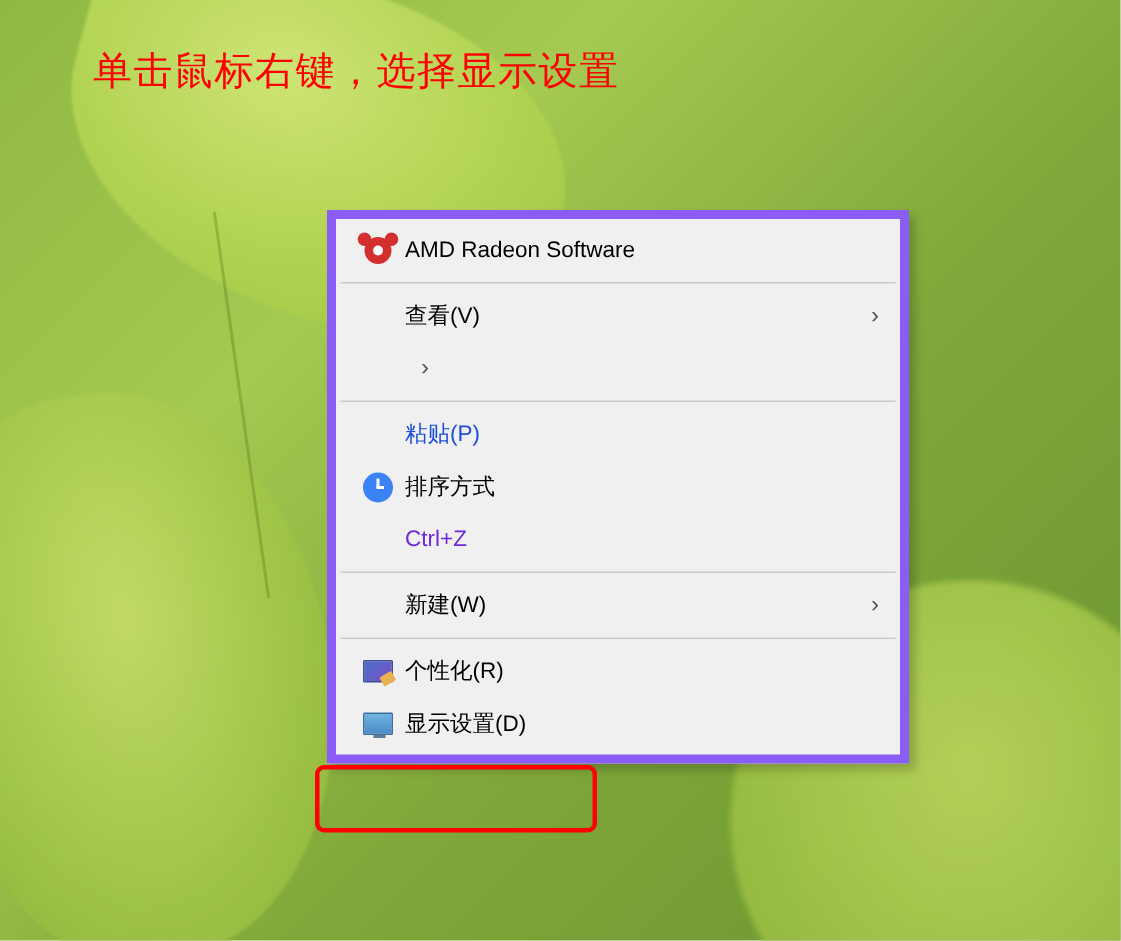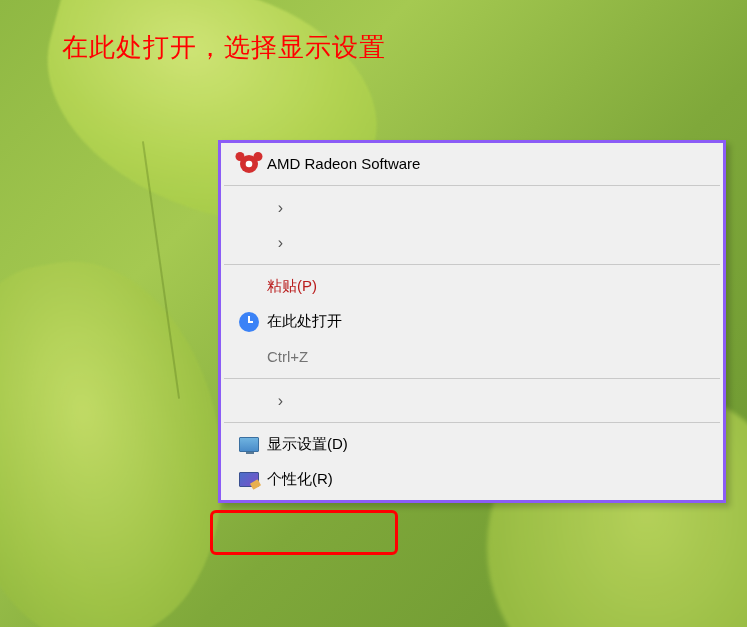--- a/index.html
+++ b/index.html
@@ -55,45 +55,45 @@
       left: 62px;
       font-size: 26px;
       color: #ff0000;
       font-weight: 500;
       letter-spacing: 1px;
     }
     .context-menu {
       position: absolute;
       top: 140px;
       left: 218px;
-      width: 508px;
+      width: 388px;
       background: #f0f0f0;
-      border: 3px solid #8b5cf6;
+      border: 6px solid #8b5cf6;
       box-shadow: 4px 4px 6px rgba(0,0,0,0.2);
       padding: 3px 2px;
     }
     .menu-item {
       display: flex;
       align-items: center;
       height: 35px;
       padding: 0 12px 0 8px;
       position: relative;
       color: #000;
       cursor: default;
     }
-    .menu-item.disabled { color: #b91c1c; }
+    .menu-item.disabled { color: #1d4ed8; }
     .menu-item .icon-slot {
       width: 36px;
       display: flex;
       justify-content: center;
       align-items: center;
       flex-shrink: 0;
     }
     .menu-item .label { flex: 1; }
-    .menu-item .shortcut { color: #737373; margin-right: 6px; }
+    .menu-item .shortcut { color: #6d28d9; margin-right: 6px; }
     .menu-item .chevron {
       width: 16px;
       text-align: right;
       color: #555;
       font-size: 16px;
     }
     .divider {
       height: 1px;
       background: #c9c9c9;
       margin: 4px 1px;
@@ -160,81 +160,83 @@
     }
   </style>
 </head>
 <body>
 
 <div class="leaf3"></div>
 <div class="leaf2"></div>
 <div class="leaf1"></div>
 <div class="vein"></div>
 
-<div class="instruction">在此处打开，选择显示设置</div>
+<div class="instruction">单击鼠标右键，选择显示设置</div>
 
 <div class="context-menu">
 
   <div class="menu-item">
     <span class="icon-slot">
       <svg viewBox="0 0 24 24">
           <circle cx="12" cy="12" r="6" fill="#d32f2f"></circle>
           <circle cx="12" cy="12" r="2.2" fill="#fff"></circle>
           <circle cx="6" cy="7" r="3" fill="#d32f2f"></circle>
           <circle cx="18" cy="7" r="3" fill="#d32f2f"></circle>
         </svg>
     </span>
     <span class="label">AMD Radeon Software</span>
   </div>
 
   <div class="divider"></div>
 
   <div class="menu-item">
     <span class="icon-slot"></span>
+    <span class="label">查看(V)</span>
     <span class="chevron">›</span>
   </div>
   <div class="menu-item">
     <span class="icon-slot"></span>
     <span class="chevron">›</span>
   </div>
 
   <div class="divider"></div>
 
   <div class="menu-item disabled">
     <span class="icon-slot"></span>
     <span class="label">粘贴(P)</span>
   </div>
   <div class="menu-item">
     <span class="icon-slot">
         <span class="clock-icon"></span>
       </span>
-    <span class="label">在此处打开</span>
+    <span class="label">排序方式</span>
   </div>
   <div class="menu-item">
     <span class="icon-slot"></span>
     <span class="shortcut">Ctrl+Z</span>
   </div>
 
   <div class="divider"></div>
 
   <div class="menu-item">
     <span class="icon-slot"></span>
+    <span class="label">新建(W)</span>
     <span class="chevron">›</span>
   </div>
 
   <div class="divider"></div>
 
+  <div class="menu-item">
+    <span class="icon-slot">
+        <span class="personalize-icon"></span>
+      </span>
+    <span class="label">个性化(R)</span>
+  </div>
   <div class="menu-item">
     <span class="icon-slot">
         <span class="monitor-icon"></span>
       </span>
     <span class="label">显示设置(D)</span>
   </div>
-  <div class="menu-item">
-    <span class="icon-slot">
-        <span class="personalize-icon"></span>
-      </span>
-    <span class="label">个性化(R)</span>
-  </div>
 
 </div>
 
 <div class="highlight-box"></div>
 
 </body></html>

